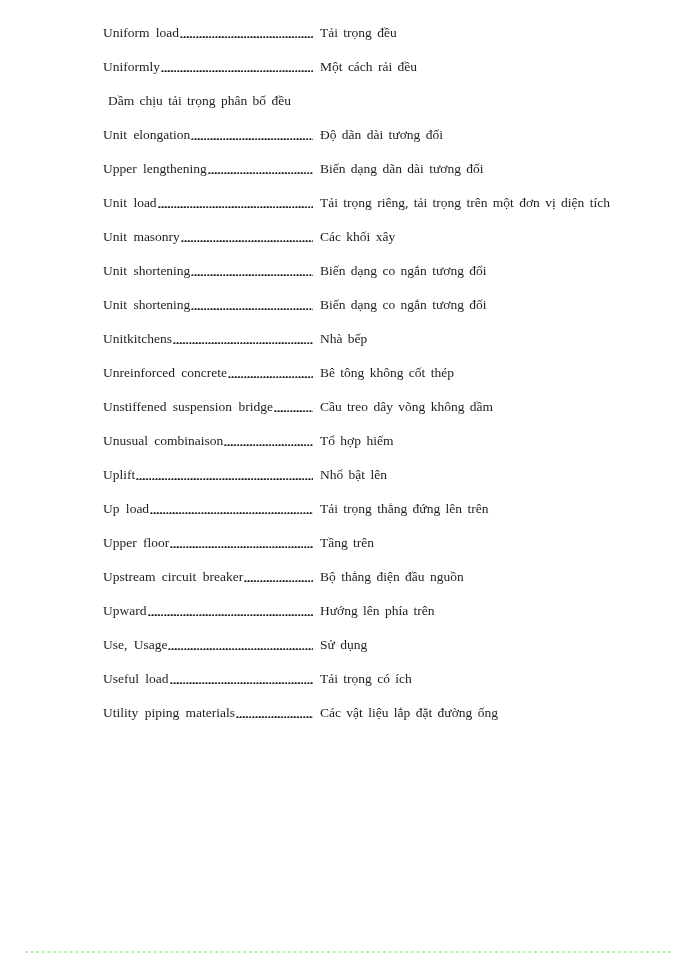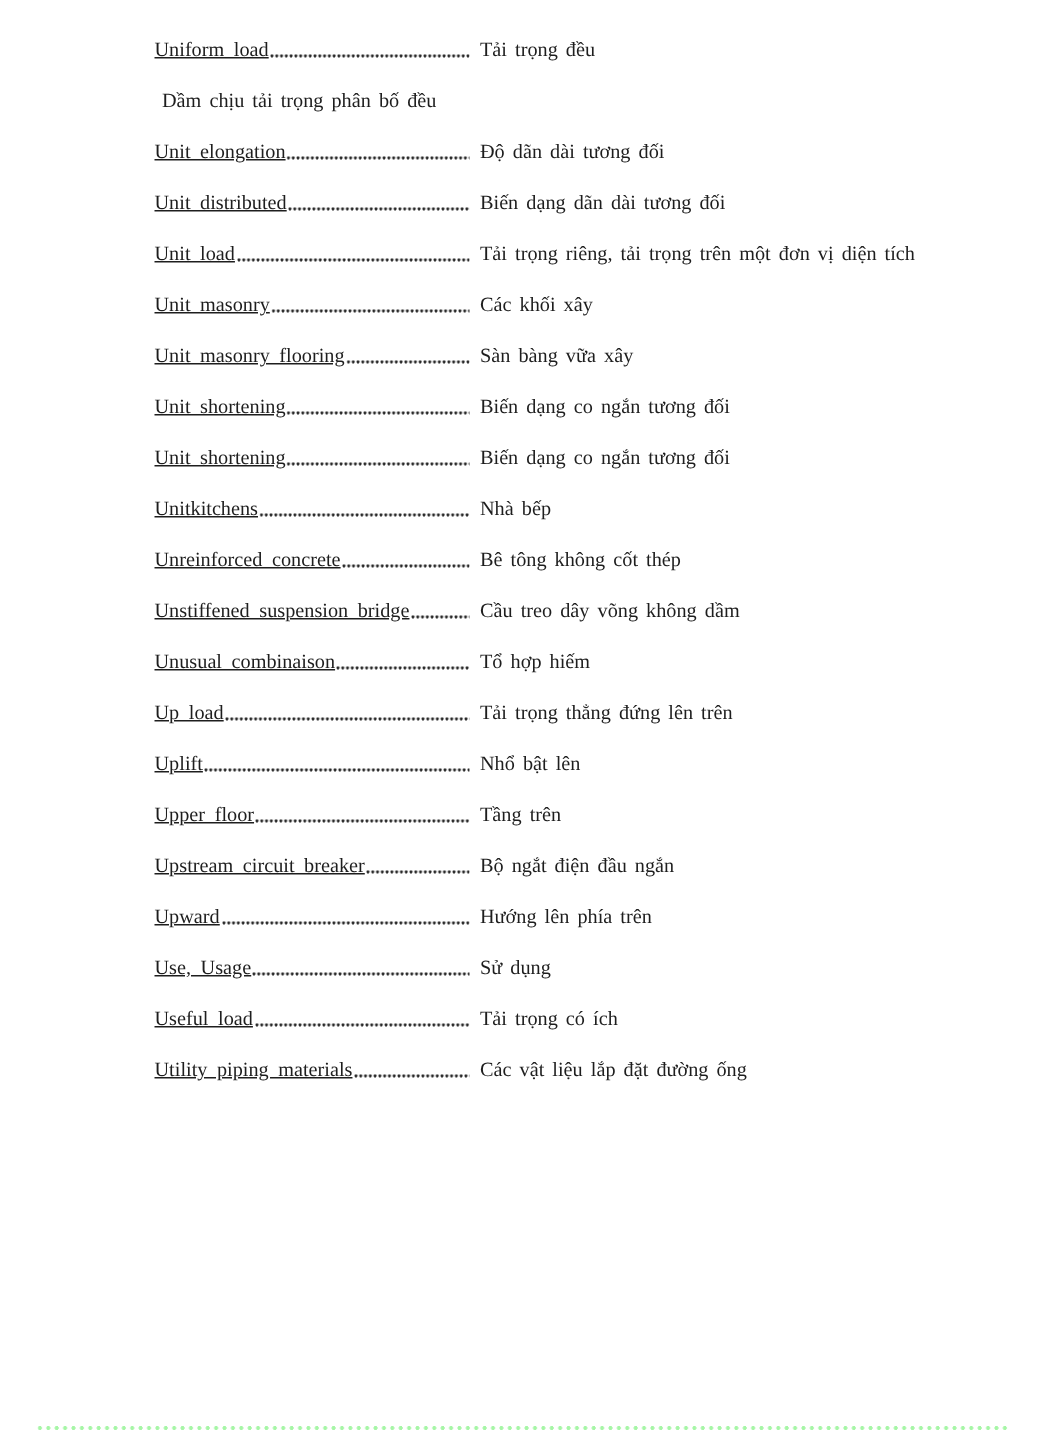--- a/index.html
+++ b/index.html
@@ -25,21 +25,20 @@
     margin: 0 0 17px 0;
     line-height: 17px;
     font-size: 13.5px;
     word-spacing: 2px;
   }
   .lead {
     display: inline-flex;
     align-items: center;
     width: 212px;
     vertical-align: baseline;
-    text-decoration: underline;
   }
   .term {
     white-space: nowrap;
     word-spacing: 3px;
   }
   .leader-dots {
     flex: 1 1 auto;
     min-width: 8px;
     height: 4px;
     align-self: flex-end;
@@ -67,48 +66,48 @@
 </head>
 <body>
 
 <div class="doc">
   <div id="entries">
   <p class="entry"><span class="lead">
           <span class="term">Uniform load</span>
           <span class="leader-dots"></span>
         </span><span class="trans">Tải trọng đều</span></p>
 
+  <p class="entry"><span class="lead">
+          <span class="term">Uniformly</span>
+          <span class="leader-dots"></span>
+        </span><span class="trans">Một cách rải đều</span></p>
 
 
   <p class="entry"><span class="trans">Dầm chịu tải trọng phân bố đều</span></p>
 
   <p class="entry"><span class="lead">
           <span class="term">Unit elongation</span>
           <span class="leader-dots"></span>
         </span><span class="trans">Độ dãn dài tương đối</span></p>
 
   <p class="entry"><span class="lead">
-          <span class="term">Unit distributed</span>
+          <span class="term">Upper lengthening</span>
           <span class="leader-dots"></span>
         </span><span class="trans">Biến dạng dãn dài tương đối</span></p>
 
   <p class="entry"><span class="lead">
           <span class="term">Unit load</span>
           <span class="leader-dots"></span>
         </span><span class="trans">Tải trọng riêng, tải trọng trên một đơn vị diện tích</span></p>
 
   <p class="entry"><span class="lead">
           <span class="term">Unit masonry</span>
           <span class="leader-dots"></span>
         </span><span class="trans">Các khối xây</span></p>
 
-  <p class="entry"><span class="lead">
-          <span class="term">Unit masonry flooring</span>
-          <span class="leader-dots"></span>
-        </span><span class="trans">Sàn bàng vữa xây</span></p>
 
   <p class="entry"><span class="lead">
           <span class="term">Unit shortening</span>
           <span class="leader-dots"></span>
         </span><span class="trans">Biến dạng co ngắn tương đối</span></p>
 
   <p class="entry"><span class="lead">
           <span class="term">Unit shortening</span>
           <span class="leader-dots"></span>
         </span><span class="trans">Biến dạng co ngắn tương đối</span></p>
@@ -128,38 +127,38 @@
           <span class="leader-dots"></span>
         </span><span class="trans">Cầu treo dây võng không dầm</span></p>
 
 
   <p class="entry"><span class="lead">
           <span class="term">Unusual combinaison</span>
           <span class="leader-dots"></span>
         </span><span class="trans">Tổ hợp hiếm</span></p>
 
   <p class="entry"><span class="lead">
+          <span class="term">Uplift</span>
+          <span class="leader-dots"></span>
+        </span><span class="trans">Nhổ bật lên</span></p>
+
+  <p class="entry"><span class="lead">
           <span class="term">Up load</span>
           <span class="leader-dots"></span>
         </span><span class="trans">Tải trọng thẳng đứng lên trên</span></p>
-
-  <p class="entry"><span class="lead">
-          <span class="term">Uplift</span>
-          <span class="leader-dots"></span>
-        </span><span class="trans">Nhổ bật lên</span></p>
 
   <p class="entry"><span class="lead">
           <span class="term">Upper floor</span>
           <span class="leader-dots"></span>
         </span><span class="trans">Tầng trên</span></p>
 
   <p class="entry"><span class="lead">
           <span class="term">Upstream circuit breaker</span>
           <span class="leader-dots"></span>
-        </span><span class="trans">Bộ ngắt điện đầu ngắn</span></p>
+        </span><span class="trans">Bộ thẳng điện đầu nguồn</span></p>
 
   <p class="entry"><span class="lead">
           <span class="term">Upward</span>
           <span class="leader-dots"></span>
         </span><span class="trans">Hướng lên phía trên</span></p>
 
 
   <p class="entry"><span class="lead">
           <span class="term">Use, Usage</span>
           <span class="leader-dots"></span>

